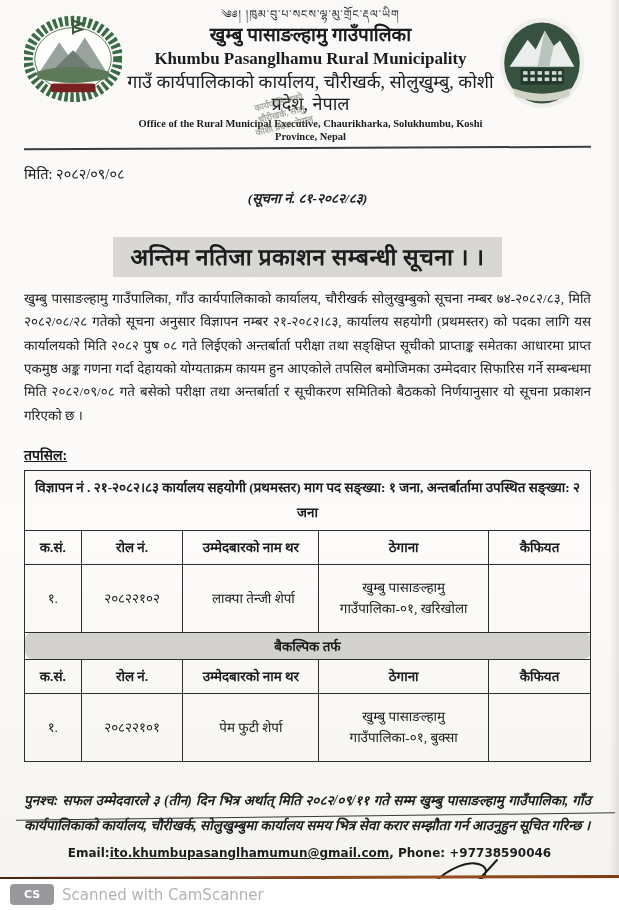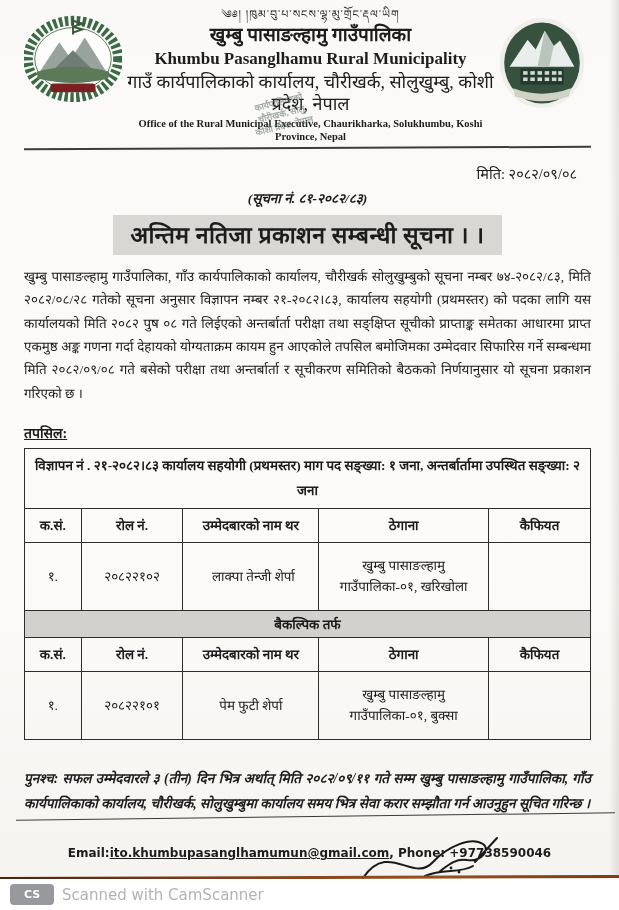--- a/index.html
+++ b/index.html
@@ -21,40 +21,40 @@
   .muni-np { font-size:19px; font-weight:bold; margin-top:1px; }
   .muni-en { font-size:17px; font-weight:bold; margin-top:1px; font-family:"Liberation Serif",serif; }
   .office-np { font-size:18px; margin-top:2px; }
   .office-en { font-size:10.5px; font-weight:bold; margin-top:1px; }
   .header-rule { border:none; border-top:2px solid #3c3c3c; margin:4px 0 0 0; transform:rotate(-0.25deg); }
 
   .stamp { position:absolute; left:252px; top:96px; transform:rotate(-14deg); text-align:center;
     font-size:9px; line-height:1.35; color:rgba(95,110,98,0.55); font-weight:bold; pointer-events:none; }
 
   
-  .date-line { text-align:right; font-size:14.5px; margin:14px 14px 0 0; }
+  .date-line { text-align:left; font-size:14.5px; margin:14px 2px 0 0; }
   .notice-no { text-align:center; font-size:13.5px; font-style:italic; font-weight:bold; margin-top:6px; }
 
   
   .title-wrap { text-align:center; margin-top:8px; }
   .doc-title { display:inline-block; background:#d8d7d4; padding:3px 18px 5px 18px;
-    font-size:23px; font-weight:bold; letter-spacing:0.5px; }
+    font-size:23px; font-weight:bold; letter-spacing:0.5px;margin-top:22px; }
 
   
   .body-par { margin-top:10px; font-size:13.4px; line-height:1.74; text-align:justify; }
   .tapasil { margin-top:18px; font-size:14px; font-weight:bold; text-decoration:underline; }
 
   
   table.results { width:100%; border-collapse:collapse; margin-top:6px; border:1.6px solid #2e2e2e; }
   table.results th, table.results td { border:1px solid #2e2e2e; font-size:13.4px; padding:4px 5px; text-align:center; vertical-align:middle; }
   .tbl-caption { font-weight:bold; line-height:1.9; padding:4px 8px !important; }
   table.results th { font-weight:bold; height:34px; }
   .row-tall td { height:68px; line-height:1.6; }
   .cell-name-left { text-align:right; padding-left:10px !important; }
-  .section-band { background:#d2d1ce; font-weight:bold; height:27px; }
+  .section-band { background:#d2d1ce; font-weight:bold; height:27px;border-radius:8px; }
 
   
   .postscript { margin-top:26px; font-size:13.6px; font-style:italic; font-weight:bold; line-height:1.85; text-align:justify; }
 
   
   .sig-block { margin:16px 66px 0 auto; width:190px; text-align:center; }
   .sig-scribble { display:block; margin:0 auto -6px auto; }
   .sig-name { font-size:13.8px; }
   .sig-title { font-size:13.8px; margin-top:6px; }
 

